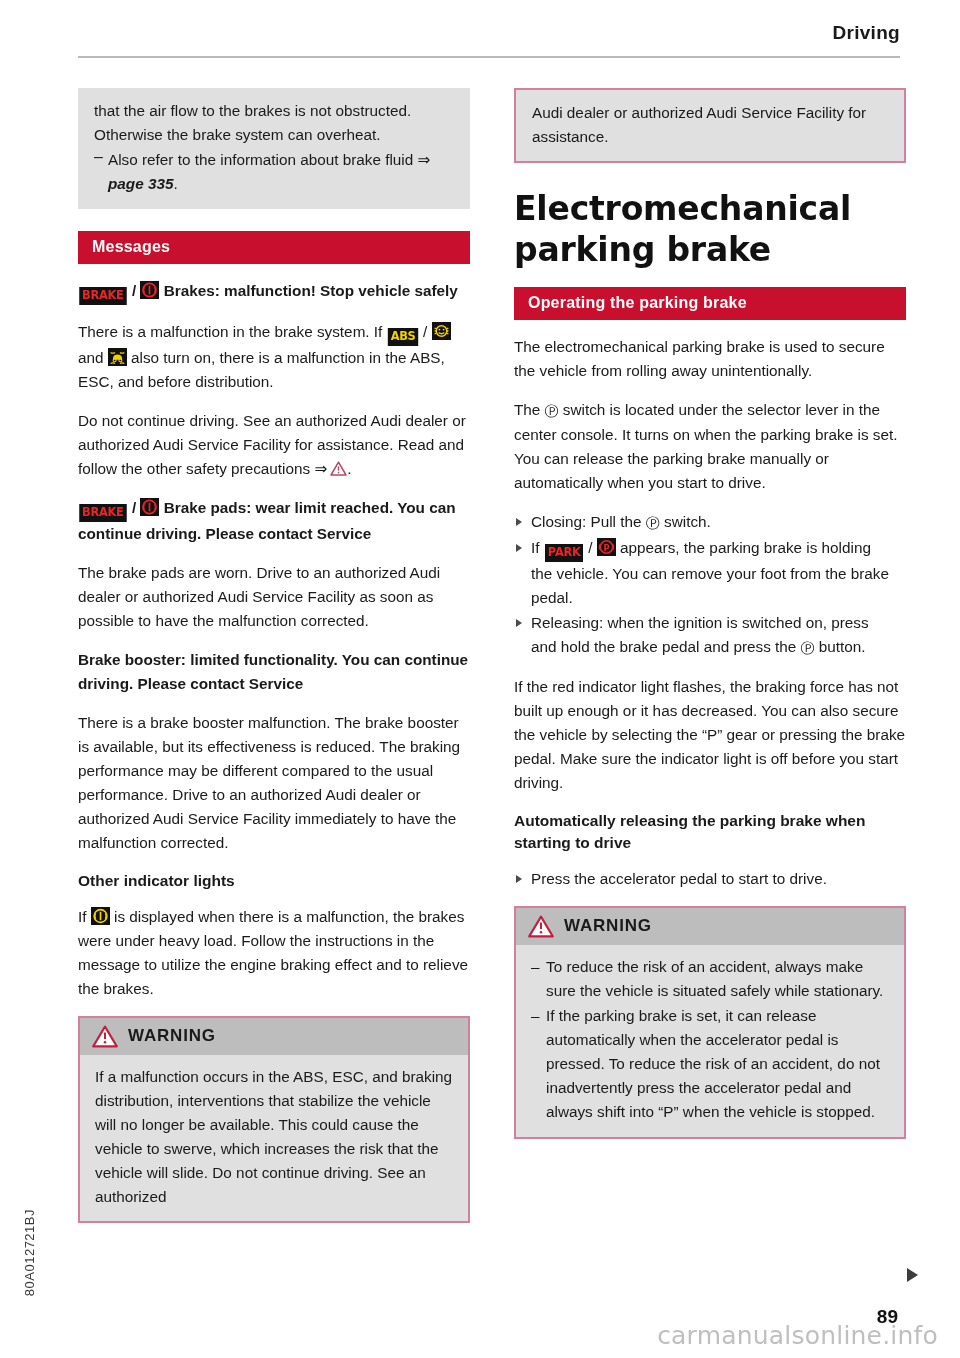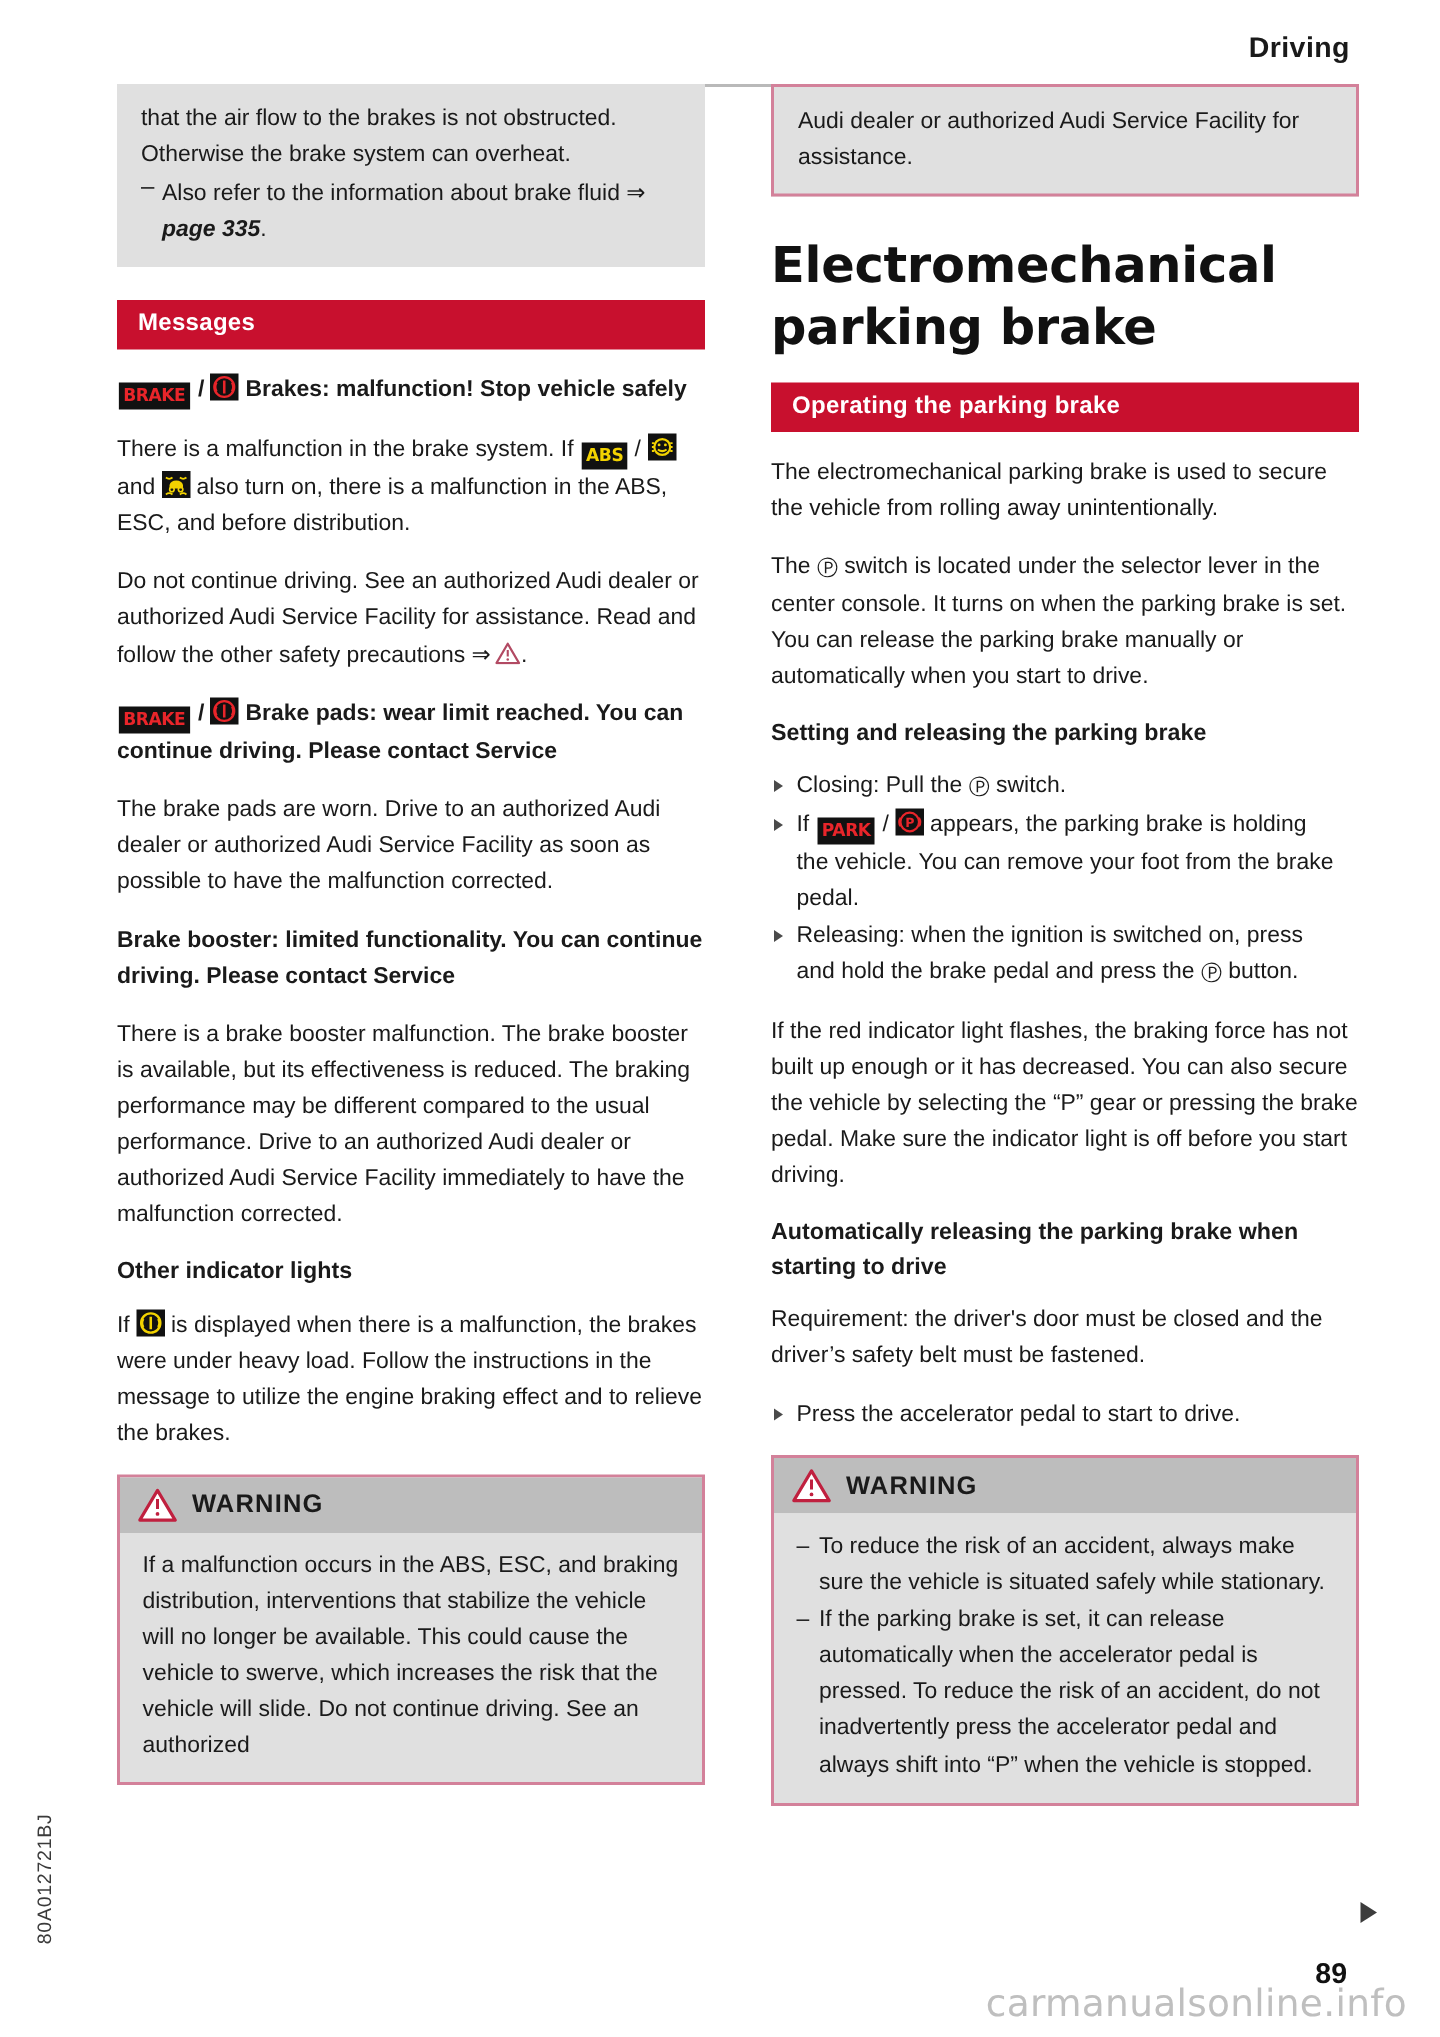--- a/index.html
+++ b/index.html
@@ -29,21 +29,21 @@
     font-weight: bold;
     letter-spacing: 0.3px;
     color: #1a1a1a;
     padding-bottom: 2px;
   }
 
   
   .columns {
     position: absolute;
     left: 78px;
-    top: 56px;
+    top: 88px;
     width: 828px;
     display: flex;
     gap: 44px;
   }
   .col { width: 399px; }
 
   p, li { font-size: 15.3px; line-height: 1.57; margin: 0 0 15px 0; }
 
   
   .note-box {
@@ -327,38 +327,36 @@
     </div>
 
     <h1 class="chapter-title">Electromechanical parking brake</h1>
 
     <div class="red-bar">Operating the parking brake</div>
 
     <p>The electromechanical parking brake is used to secure the vehicle from rolling away unintentionally.</p>
 
     <p><span>The </span><span class="pglyph">Ⓟ</span><span> switch is located under the selector lever in the center console. It turns on when the parking brake is set. You can release the parking brake manually or automatically when you start to drive.</span></p>
 
-    <h3 class="sub">Setting and releasing the parking brake</h3>
 
     <ul class="bullets">
       <li><span>Closing: Pull the </span><span class="pglyph">Ⓟ</span><span> switch.</span></li>
       <li><span>If </span><span class="badge badge-park">PARK</span> <span>/</span> <span class="ibox"><svg width="19" height="18" viewBox="0 0 19 18">
               <circle cx="9.5" cy="9" r="6.2" fill="none" stroke="#e8252a" stroke-width="1.5"></circle>
               <path d="M3.3 6.1 a5.6 5.6 0 0 0 0 5.8" stroke="#e8252a" stroke-width="1.3" fill="none"></path>
               <path d="M15.7 6.1 a5.6 5.6 0 0 1 0 5.8" stroke="#e8252a" stroke-width="1.3" fill="none"></path>
               <text x="9.5" y="12.6" font-family="DejaVu Sans, sans-serif" font-size="8.4" font-weight="bold" fill="#e8252a" text-anchor="middle">P</text>
             </svg></span><span> appears, the parking brake is holding the vehicle. You can remove your foot from the brake pedal.</span></li>
       <li><span>Releasing: when the ignition is switched on, press and hold the brake pedal and press the </span><span class="pglyph">Ⓟ</span><span> button.</span></li>
     </ul>
 
     <p>If the red indicator light flashes, the braking force has not built up enough or it has decreased. You can also secure the vehicle by selecting the “P” gear or pressing the brake pedal. Make sure the indicator light is off before you start driving.</p>
 
     <h3 class="sub">Automatically releasing the parking brake when starting to drive</h3>
 
-    <p>Requirement: the driver's door must be closed and the driver’s safety belt must be fastened.</p>
 
     <ul class="bullets">
       <li>Press the accelerator pedal to start to drive.</li>
     </ul>
 
     <div class="warn-box">
       <div class="warn-head">
         <span class="tri-icon">
           <svg class="tri-icon" viewBox="0 0 26 23">
               <path d="M13 1.6 L24.8 21.4 H1.2 Z" fill="#fff" stroke="#c0203f" stroke-width="2.1" stroke-linejoin="round"></path>

